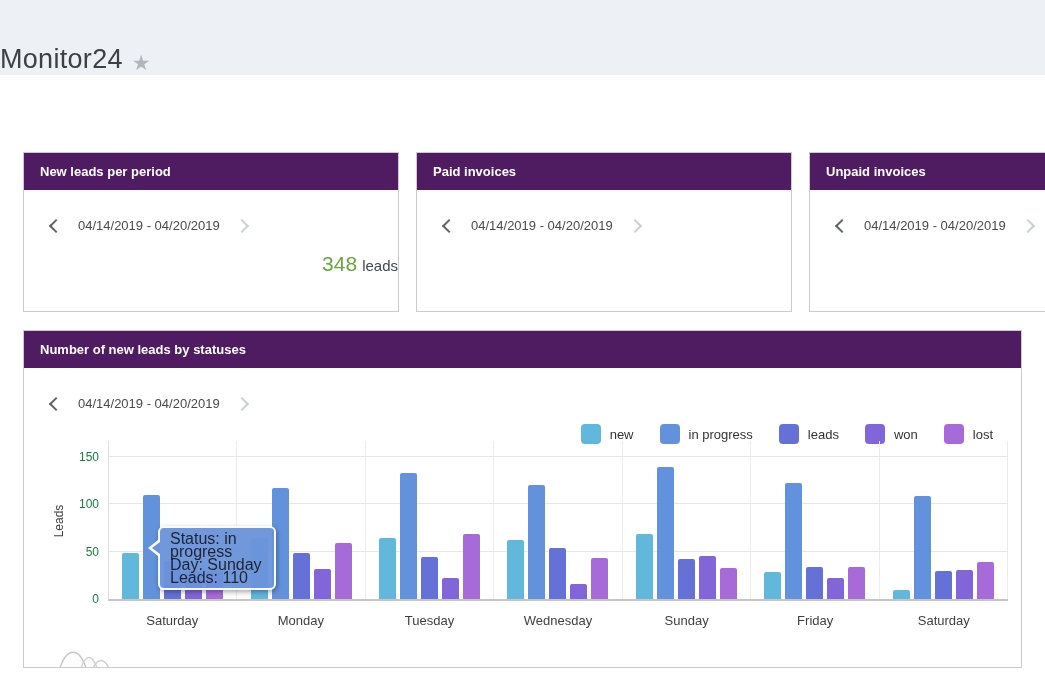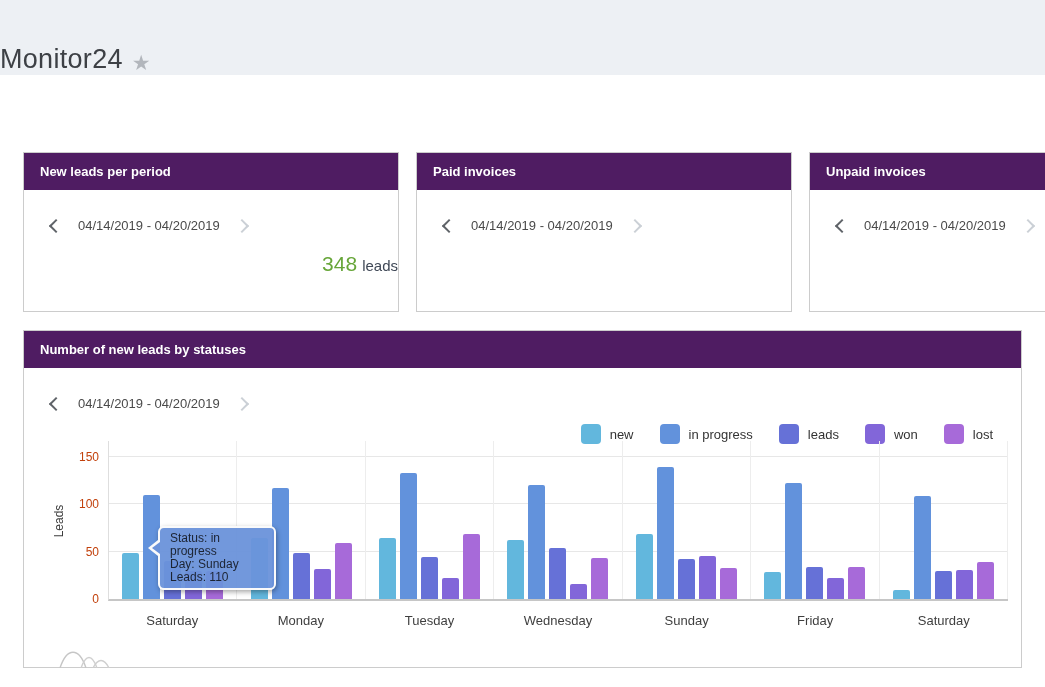--- a/index.html
+++ b/index.html
@@ -40,31 +40,31 @@
   .legend-swatch{width:20px;height:20px;border-radius:4px;}
 
   .plot{position:absolute;left:84px;top:73px;width:900px;height:160px;}
   .bars{position:absolute;left:0;top:0;right:0;bottom:0;display:flex;
     border-left:1px solid #dedede;border-bottom:2px solid #c6c6c6;}
   .bar-group{flex:1;display:flex;align-items:flex-end;justify-content:center;
     gap:4px;border-right:1px solid #ededed;position:relative;z-index:1;}
   .bar{width:17px;border-radius:2px 2px 0 0;}
   .hgrid{position:absolute;left:0;right:0;height:1px;background:#e7e7e7;z-index:0;}
   .ytick{position:absolute;left:-46px;width:36px;text-align:right;
-    font-size:12px;color:#c2410c;line-height:14px;}
+    font-size:12px;color:#15803d;line-height:14px;}
   .ylabel{position:absolute;left:-56px;top:0;bottom:0;width:14px;
     display:flex;align-items:center;justify-content:center;}
   .ylabel span{transform:rotate(-90deg);font-size:12px;color:#3c3c3c;white-space:nowrap;}
   .xlabels{position:absolute;top:160px;left:0;width:100%;display:flex;padding-top:12px;}
   .xlabel{flex:1;text-align:center;font-size:13px;color:#3f3f3f;}
 
   
   .tooltip{position:absolute;left:50px;top:85px;width:118px;box-sizing:border-box;
     background:rgba(106,146,218,0.95);border:2px solid #fafafa;border-radius:6px;
-    padding:4px 6px 4px 10px;font-size:12px;line-height:13px;color:#1c2433;
+    padding:4px 6px 4px 10px;font-size:16px;line-height:13px;color:#1c2433;
     box-shadow:1px 2px 5px rgba(0,0,0,0.35);z-index:5;}
   .tooltip::before{content:"";position:absolute;left:-12px;top:12px;
     border:8px solid transparent;border-right:10px solid #fafafa;border-left:0;}
   .tooltip::after{content:"";position:absolute;left:-8px;top:14px;
     border:6px solid transparent;border-right:8px solid rgba(106,146,218,1);border-left:0;}
 
   
   .arcs{position:absolute;left:34px;bottom:-1px;width:76px;height:17px;overflow:hidden;}
 </style>
 </head>

